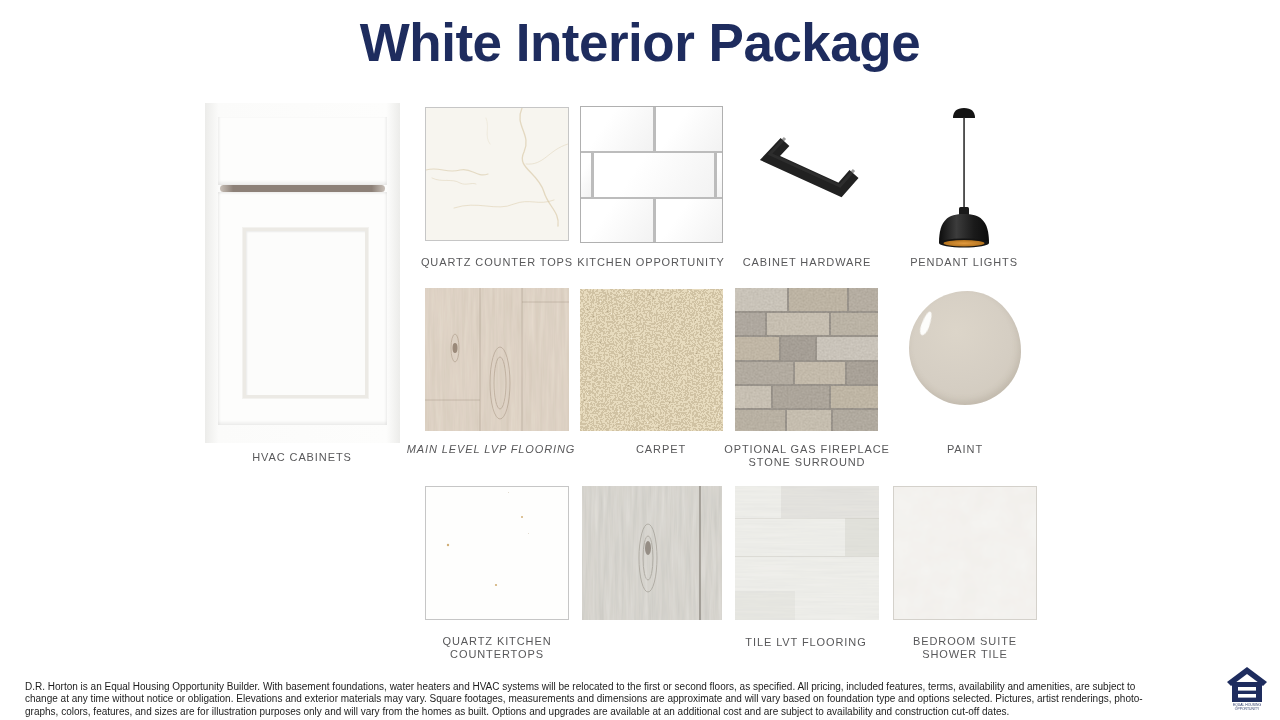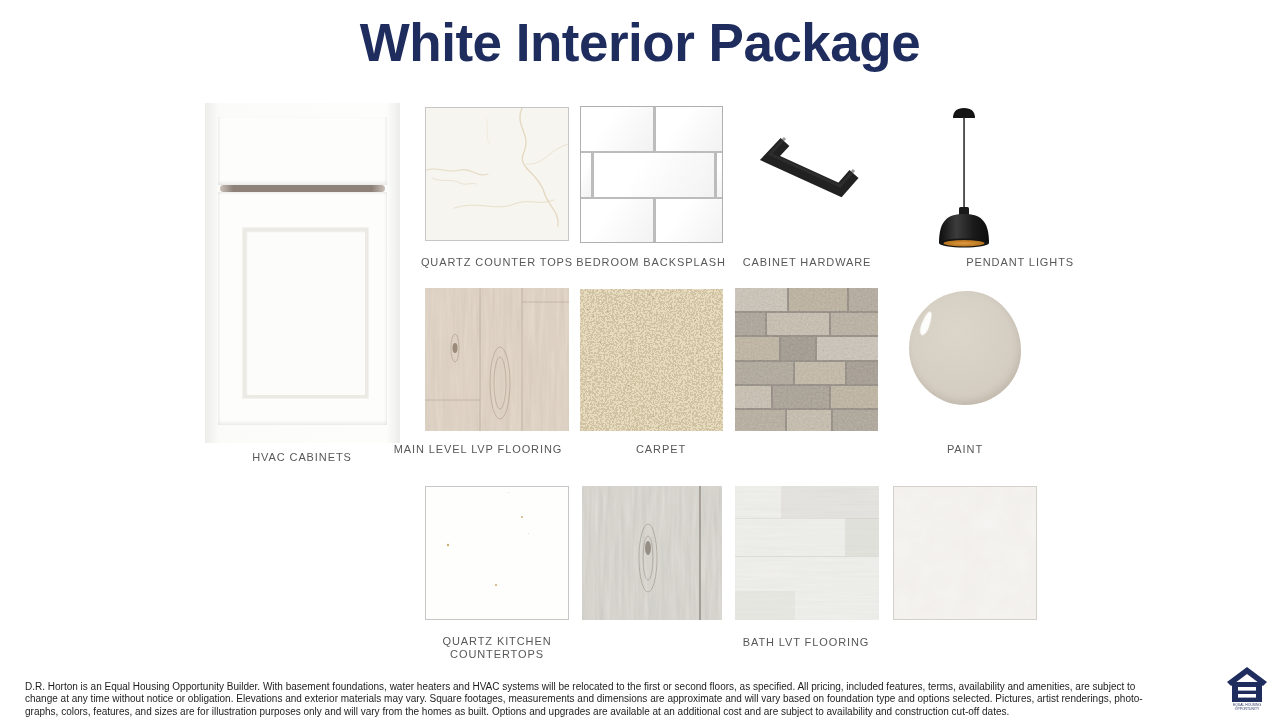--- a/index.html
+++ b/index.html
@@ -77,21 +77,21 @@
 
   <div class="sw bs" style="left:580px;top:106px;width:141px;height:135px;">
     <div class="tile" style="left:0;top:0;width:72px;height:44px;"></div>
     <div class="tile" style="left:75px;top:0;width:66px;height:44px;"></div>
     <div class="tile" style="left:0;top:46px;width:10px;height:44px;"></div>
     <div class="tile" style="left:13px;top:46px;width:120px;height:44px;"></div>
     <div class="tile" style="left:136px;top:46px;width:5px;height:44px;"></div>
     <div class="tile" style="left:0;top:92px;width:72px;height:43px;"></div>
     <div class="tile" style="left:75px;top:92px;width:66px;height:43px;"></div>
   </div>
-  <div class="lbl" style="left:541px;top:256px;">BEDROOM BACKSPLASH</div>
+  <div class="lbl" style="left:541px;top:256px;">KITCHEN OPPORTUNITY</div>
 
   <svg class="sw" style="left:755px;top:125px;" width="110" height="110" viewBox="0 0 110 110">
     <path d="M30,17 L15,33 L85,65 L99,49" fill="none" stroke="#212121" stroke-width="12" stroke-linejoin="miter" stroke-linecap="butt"></path>
     <path d="M30,17 L15,33 L85,65 L99,49" fill="none" stroke="#3a3a3a" stroke-width="3" stroke-linejoin="miter" stroke-linecap="butt" opacity="0.5" transform="translate(0,-4)"></path>
   </svg>
   <div class="lbl" style="left:697px;top:256px;">CABINET HARDWARE</div>
 
   <svg class="sw" style="left:928px;top:105px;" width="72" height="145" viewBox="0 0 72 145">
     <defs>
       <linearGradient id="shadeG" x1="0" y1="0" x2="1" y2="0">
@@ -106,21 +106,21 @@
         <stop offset="1" stop-color="#70470f"></stop>
       </radialGradient>
     </defs>
     <path d="M25,13 Q25,3 36,3 Q47,3 47,13 Z" fill="#141414"></path>
     <rect x="35.3" y="12" width="1.5" height="92" fill="#222"></rect>
     <rect x="31" y="102" width="10" height="10" rx="1.5" fill="#1a1a1a"></rect>
     <path d="M11,138 C11,115 20,109 36,109 C52,109 61,115 61,138 Z" fill="url(#shadeG)"></path>
     <ellipse cx="36" cy="138" rx="25" ry="4.5" fill="#141414"></ellipse>
     <ellipse cx="36" cy="138.3" rx="20.5" ry="3.2" fill="url(#glowG)"></ellipse>
   </svg>
-  <div class="lbl" style="left:854px;top:256px;text-align:right;">PENDANT LIGHTS</div>
+  <div class="lbl" style="left:854px;top:256px;">PENDANT LIGHTS</div>
 
   <div class="sw" style="left:425px;top:288px;width:144px;height:143px;">
     <svg width="144" height="143" viewBox="0 0 144 143">
       <defs>
         <filter id="woodA" x="0" y="0" width="100%" height="100%">
           <feTurbulence type="fractalNoise" baseFrequency="0.28 0.018" numOctaves="3" seed="11"></feTurbulence>
           <feColorMatrix type="saturate" values="0"></feColorMatrix>
           <feComponentTransfer>
             <feFuncR type="table" tableValues="0.66 0.85"></feFuncR>
             <feFuncG type="table" tableValues="0.58 0.77"></feFuncG>
@@ -138,21 +138,21 @@
         <line x1="0" y1="112" x2="55" y2="112" opacity="0.3"></line>
       </g>
       <g fill="none" stroke="#937f6b" opacity="0.4">
         <ellipse cx="75" cy="95" rx="6" ry="26"></ellipse>
         <ellipse cx="75" cy="95" rx="10" ry="36"></ellipse>
         <ellipse cx="30" cy="60" rx="4" ry="14"></ellipse>
       </g>
       <ellipse cx="30" cy="60" rx="2.5" ry="5" fill="#6e5a48" opacity="0.6"></ellipse>
     </svg>
   </div>
-  <div class="lbl" style="left:368px;top:443px;">MAIN LEVEL LVP FLOORING</div>
+  <div class="lbl" style="left:381px;top:443px;font-style:italic;">MAIN LEVEL LVP FLOORING</div>
 
   <div class="sw" style="left:580px;top:289px;width:143px;height:142px;">
     <svg width="143" height="142" viewBox="0 0 143 142">
       <defs>
         <filter id="carpetF" x="0" y="0" width="100%" height="100%">
           <feTurbulence type="fractalNoise" baseFrequency="0.55" numOctaves="2" seed="7"></feTurbulence>
           <feColorMatrix type="saturate" values="0"></feColorMatrix>
           <feComponentTransfer>
             <feFuncR type="discrete" tableValues="0.44 0.63 0.80 0.91"></feFuncR>
             <feFuncG type="discrete" tableValues="0.37 0.54 0.71 0.86"></feFuncG>
@@ -198,20 +198,24 @@
         <rect x="0" y="98" width="36" height="22" fill="#c3baa9"></rect>
           <rect x="38" y="98" width="56" height="22" fill="#9a9184"></rect>
           <rect x="96" y="98" width="47" height="22" fill="#b6aa93"></rect>
         <rect x="0" y="122" width="50" height="21" fill="#aca290"></rect>
           <rect x="52" y="122" width="44" height="21" fill="#c0b6a3"></rect>
           <rect x="98" y="122" width="45" height="21" fill="#a0988a"></rect>
       </g>
       <rect width="143" height="143" filter="url(#stoneN)" opacity="0.35"></rect>
     </svg>
   </div>
+  <div class="lbl" style="left:697px;top:443px;">
+    <div>OPTIONAL GAS FIREPLACE</div>
+    <div>STONE SURROUND</div>
+  </div>
 
   <div class="paint">
     <div class="paint-hl"></div>
   </div>
   <div class="lbl" style="left:855px;top:443px;">PAINT</div>
 
   <div class="sw bordered" style="left:425px;top:486px;width:142px;height:132px;background:#ffffff;">
     <svg width="142" height="132" viewBox="0 0 142 132">
       <defs>
         <filter id="speckF" x="0" y="0" width="100%" height="100%">
@@ -281,39 +285,43 @@
       <rect width="144" height="134" filter="url(#lvtF)" opacity="0.9"></rect>
       <g fill="#b6b4aa">
         <rect x="46" y="0" width="98" height="32" opacity="0.18"></rect>
         <rect x="110" y="32" width="34" height="38" opacity="0.22"></rect>
         <rect x="0" y="70" width="144" height="1" opacity="0.3"></rect>
         <rect x="0" y="32" width="144" height="1" opacity="0.25"></rect>
         <rect x="0" y="105" width="60" height="29" opacity="0.12"></rect>
       </g>
     </svg>
   </div>
-  <div class="lbl" style="left:696px;top:636px;">BATH LVT FLOORING</div>
+  <div class="lbl" style="left:696px;top:636px;">TILE LVT FLOORING</div>
 
   <div class="sw" style="left:893px;top:486px;width:142px;height:132px;border:1px solid #d4d1cb;background:#eae7e1;">
     <svg width="142" height="132" viewBox="0 0 142 132">
       <defs>
         <filter id="tileF" x="0" y="0" width="100%" height="100%">
           <feTurbulence type="fractalNoise" baseFrequency="0.045" numOctaves="3" seed="13"></feTurbulence>
           <feColorMatrix type="saturate" values="0"></feColorMatrix>
           <feComponentTransfer>
             <feFuncR type="table" tableValues="0.87 0.95"></feFuncR>
             <feFuncG type="table" tableValues="0.86 0.94"></feFuncG>
             <feFuncB type="table" tableValues="0.83 0.92"></feFuncB>
             <feFuncA type="linear" slope="0" intercept="1"></feFuncA>
           </feComponentTransfer>
         </filter>
       </defs>
       <rect width="142" height="132" fill="#eae7e1"></rect>
       <rect width="142" height="132" filter="url(#tileF)" opacity="0.9"></rect>
     </svg>
+  </div>
+  <div class="lbl" style="left:855px;top:635px;">
+    <div>BEDROOM SUITE</div>
+    <div>SHOWER TILE</div>
   </div>
 
   <div class="disc">
     <div>D.R. Horton is an Equal Housing Opportunity Builder. With basement foundations, water heaters and HVAC systems will be relocated to the first or second floors, as specified. All pricing, included features, terms, availability and amenities, are subject to</div>
     <div>change at any time without notice or obligation. Elevations and exterior materials may vary. Square footages, measurements and dimensions are approximate and will vary based on foundation type and options selected. Pictures, artist renderings, photo-</div>
     <div>graphs, colors, features, and sizes are for illustration purposes only and will vary from the homes as built. Options and upgrades are available at an additional cost and are subject to availability and construction cut-off dates.</div>
   </div>
 
   <svg style="position:absolute;left:1227px;top:666px;" width="40" height="46" viewBox="0 0 40 46">
     <polygon points="20,1 40,16 36,20 20,8 4,20 0,16" fill="#1e2c5e"></polygon>

